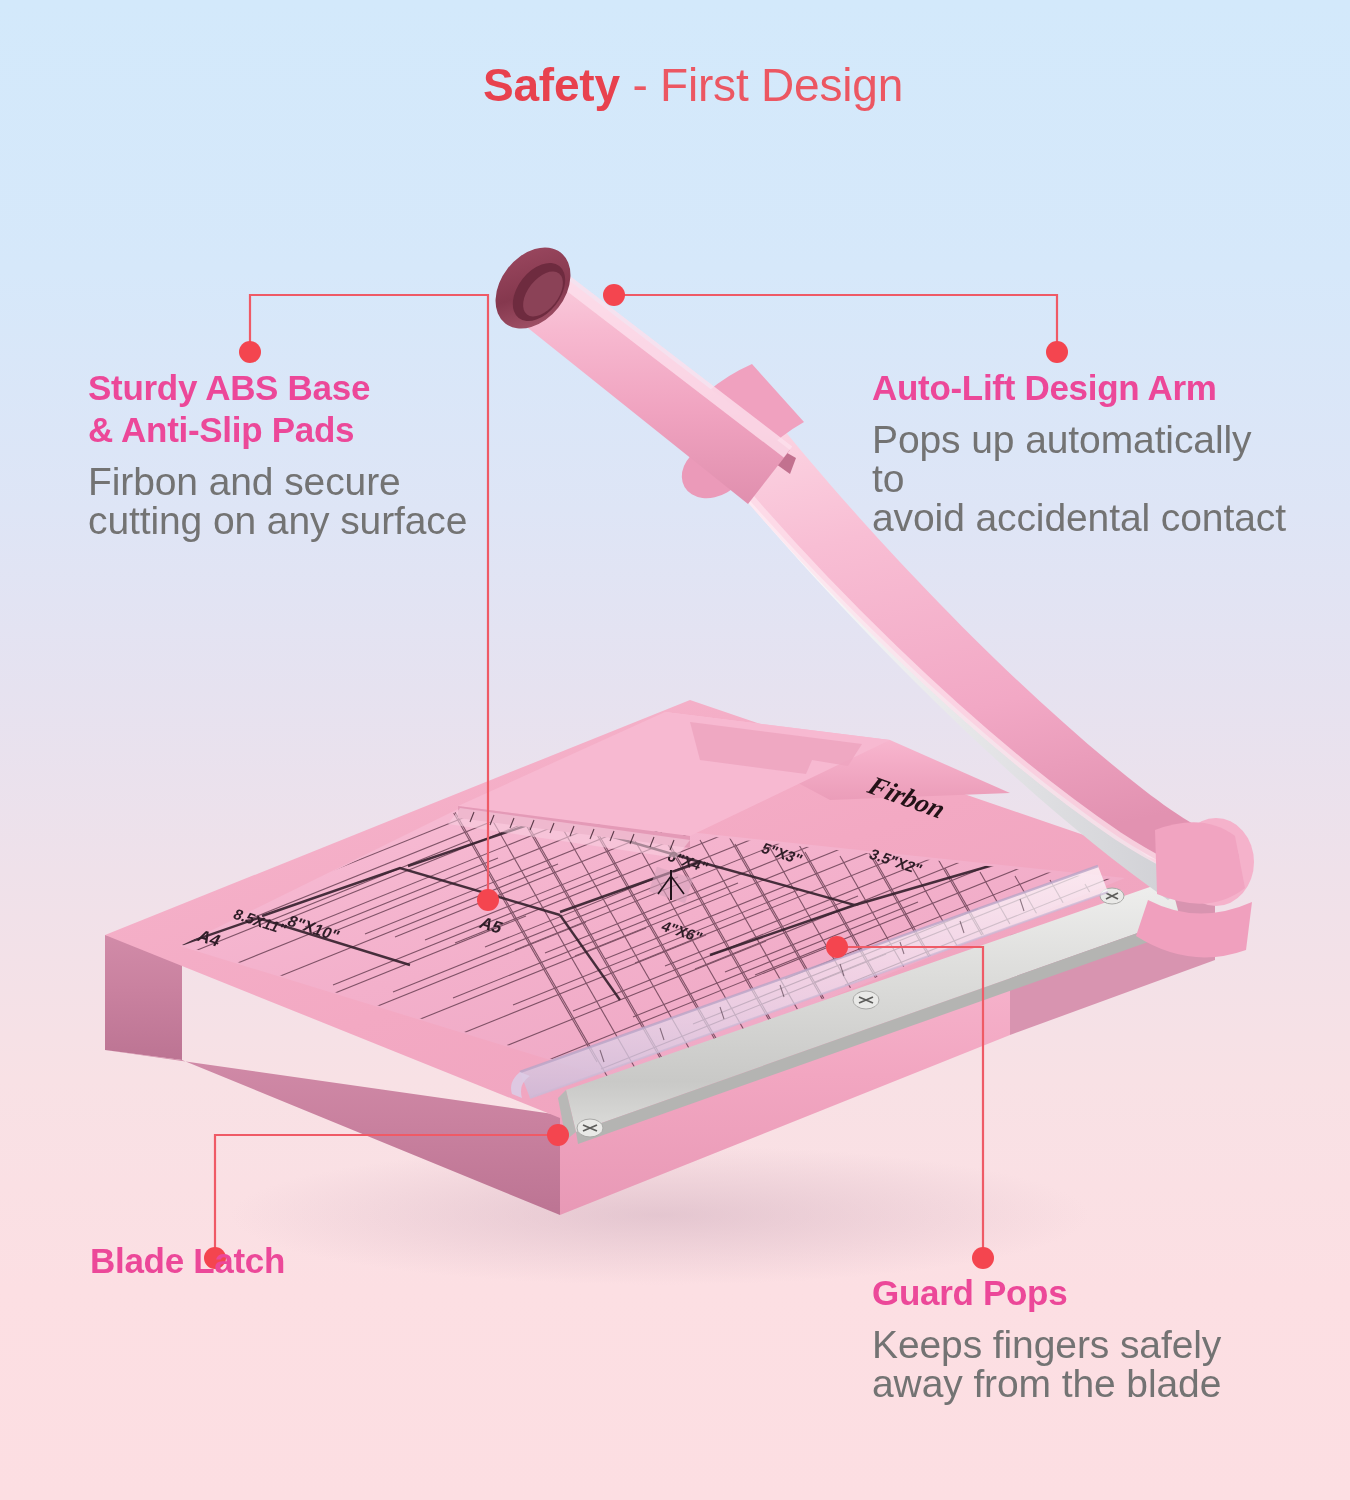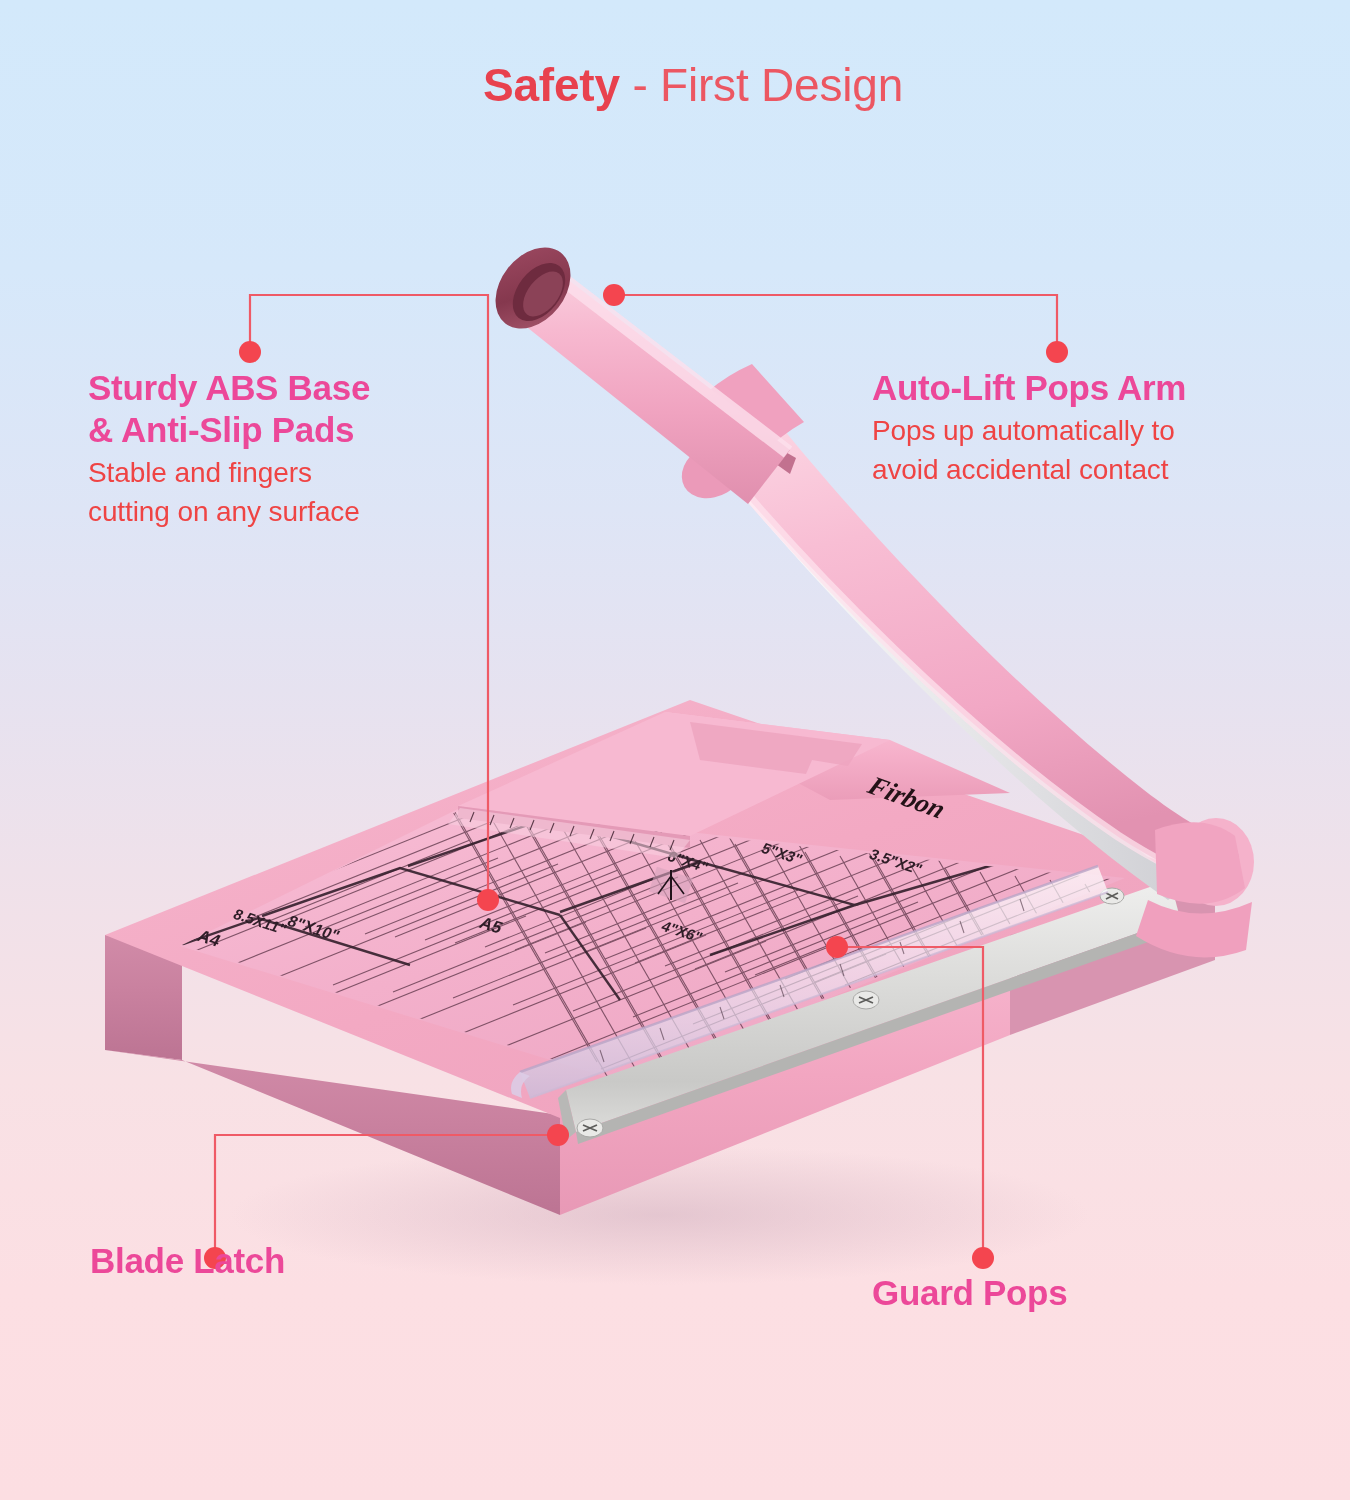--- a/index.html
+++ b/index.html
@@ -37,25 +37,25 @@
   .callout .ct-head {
     font-weight:bold;
     font-size:35px;
     line-height:42px;
     color:#ec4899;
     letter-spacing:-0.3px;
     white-space:pre-line;
   }
   .callout .ct-sub {
     font-weight:400;
-    font-size:28px;
+    font-size:39px;
     line-height:39px;
-    color:#ef4444;
+    color:#737373;
     letter-spacing:-0.1px;
-    margin-top:2px;
+    margin-top:11px;
     white-space:pre-line;
   }
 
   #cl-abs   { left:88px;  top:367px;  width:420px; }
   #cl-arm   { left:872px; top:367px;  width:420px; }
   #cl-latch { left:90px;  top:1240px; width:470px; }
   #cl-rail  { left:872px; top:1272px; width:420px; }
 
   
   #leaders { position:absolute; inset:0; width:1350px; height:1500px; pointer-events:none; }
@@ -389,31 +389,33 @@
       <circle cx="558" cy="1135" r="11"></circle>
       <circle cx="215" cy="1258" r="11"></circle>
       <circle cx="837" cy="947" r="11"></circle>
       <circle cx="983" cy="1258" r="11"></circle>
     </g>
   </svg>
 
   <div class="callout" id="cl-abs">
     <div class="ct-head">Sturdy ABS Base
 &amp; Anti-Slip Pads</div>
-    <div class="ct-sub">Stable and fingers
+    <div class="ct-sub">Firbon and secure
 cutting on any surface</div>
   </div>
 
   <div class="callout" id="cl-arm">
-    <div class="ct-head">Auto-Lift Pops Arm</div>
+    <div class="ct-head">Auto-Lift Design Arm</div>
     <div class="ct-sub">Pops up automatically to
 avoid accidental contact</div>
   </div>
 
   <div class="callout" id="cl-latch">
     <div class="ct-head">Blade Latch</div>
   </div>
 
   <div class="callout" id="cl-rail">
     <div class="ct-head">Guard Pops</div>
+    <div class="ct-sub">Keeps fingers safely
+away from the blade</div>
   </div>
 
 </div>
 
 </body></html>

